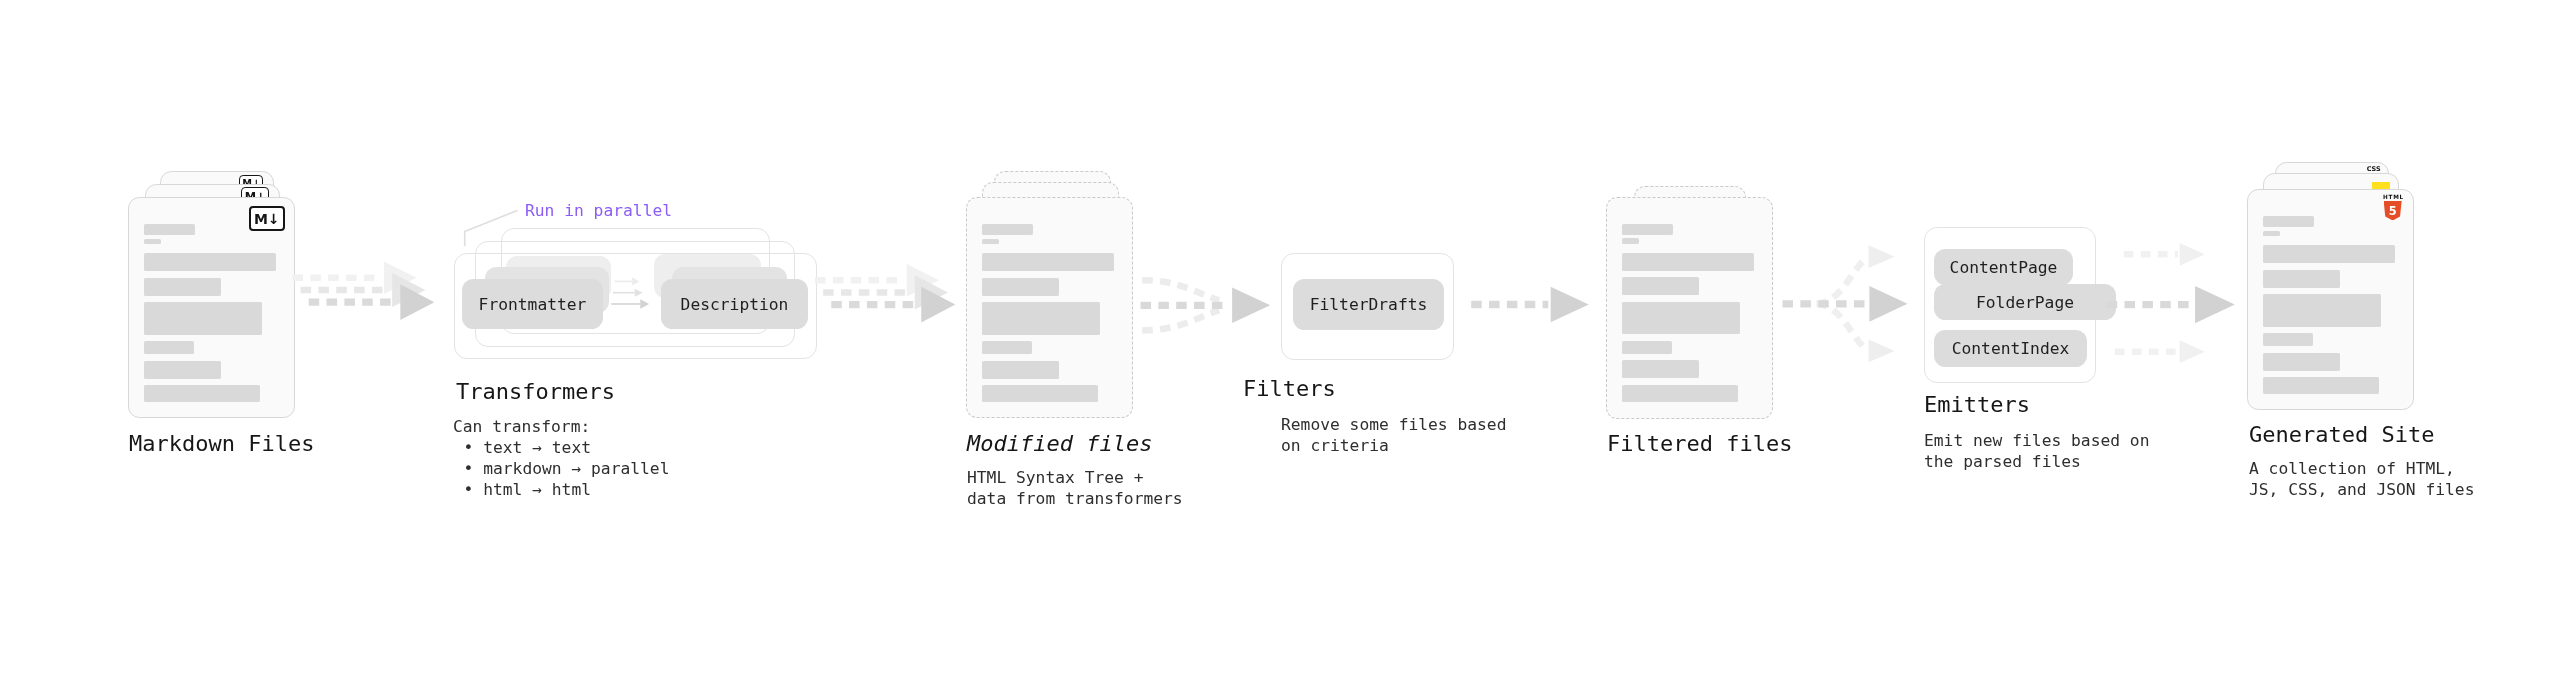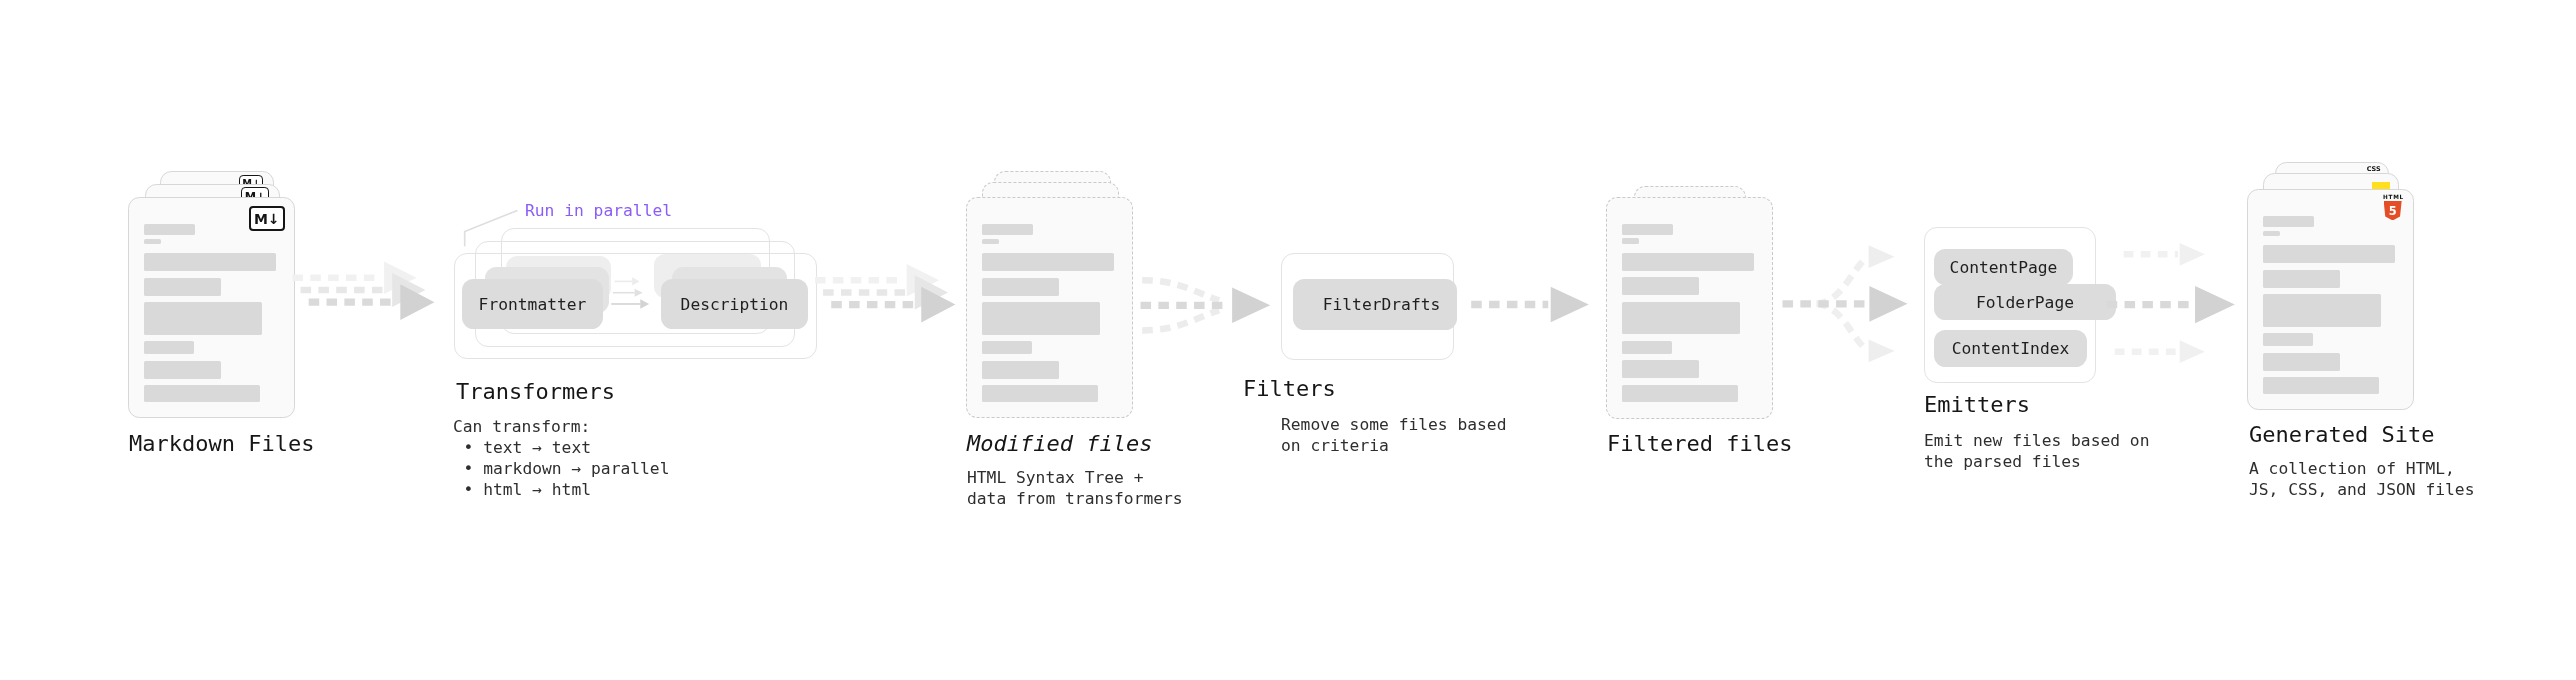--- a/index.html
+++ b/index.html
@@ -164,21 +164,21 @@
   </div>
 
   <svg style="left:1134px;top:268px;" width="146" height="77" viewBox="0 0 180 95">
     <path d="M 10,15 C 55,15 75,30 105,40" fill="none" stroke="#ececec" stroke-width="8" stroke-dasharray="13 9"></path>
     <path d="M 10,77 C 55,77 75,62 105,52" fill="none" stroke="#ececec" stroke-width="8" stroke-dasharray="13 9"></path>
     <line x1="8" y1="46" x2="117" y2="46" stroke="#d9d9d9" stroke-width="9" stroke-dasharray="13 9"></line>
     <polygon points="121,24 121,68 168,46" fill="#d2d2d2"></polygon>
   </svg>
 
   <div class="obox" style="left:1281px;top:253px;width:173px;height:107px;"></div>
-  <div class="pill" style="left:1293px;top:279px;width:151px;height:51px;padding-left:13px;">FilterDrafts</div>
+  <div class="pill" style="left:1293px;top:279px;width:151px;height:51px;">FilterDrafts</div>
   <div class="title" style="left:1243px;top:376px;">Filters</div>
   <div class="desc" style="left:1281px;top:414px;">
     <div class="ln">Remove some files based</div>
     <div class="ln">on criteria</div>
   </div>
 
   <svg style="left:1463px;top:268px;" width="134" height="73" viewBox="0 0 165 90">
     <line x1="10" y1="45" x2="105" y2="45" stroke="#d9d9d9" stroke-width="9" stroke-dasharray="13 9"></line>
     <polygon points="108,23 108,67 155,45" fill="#d2d2d2"></polygon>
   </svg>

